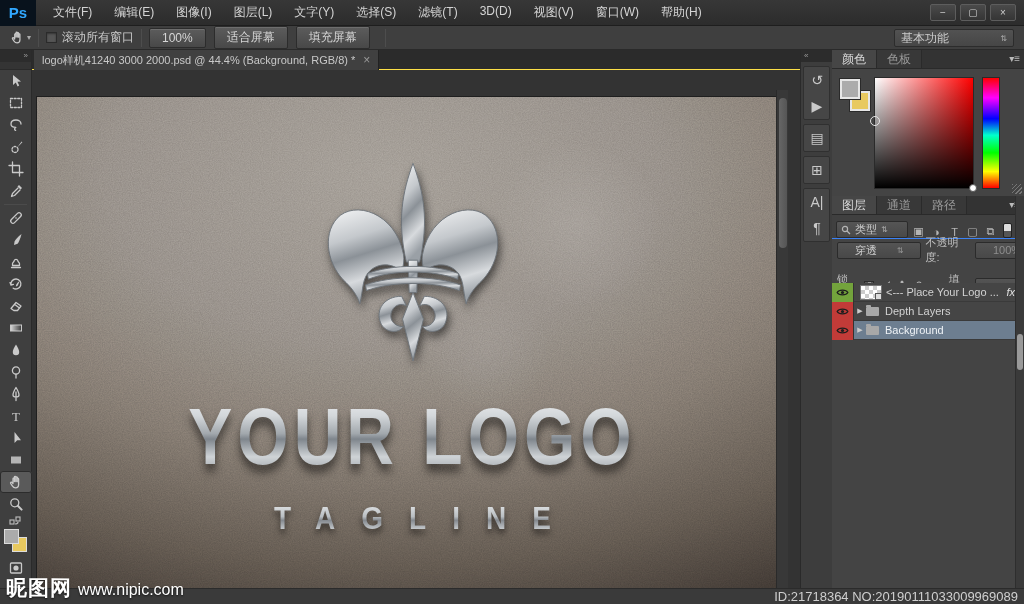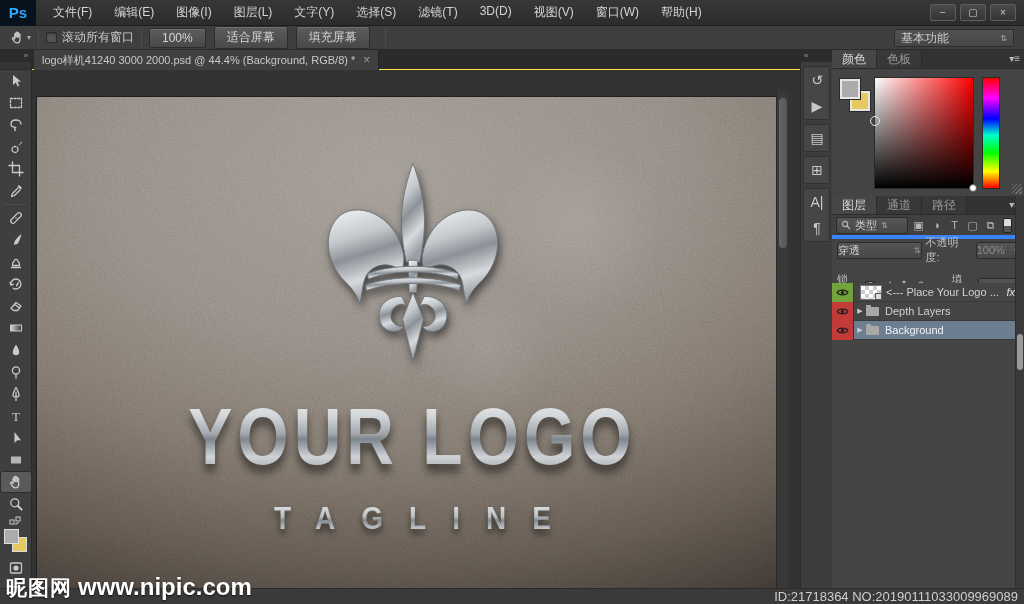--- a/index.html
+++ b/index.html
@@ -98,31 +98,31 @@
   .cp-bg { position:absolute; left:18px; top:22px; width:20px; height:20px; background:#e8c95f; border:2px solid #e6e6e6; outline:1px solid #2a2a2a; }
   .cp-field { position:absolute; left:42px; top:8px; width:100px; height:112px; border:1px solid #2a2a2a;
     background:linear-gradient(to top,#000,rgba(0,0,0,0)),linear-gradient(to right,#fff,#f00); }
   .cp-cursor { position:absolute; left:-5px; top:38px; width:10px; height:10px; border:1.5px solid #e5e5e5; border-radius:50%; }
   .cp-dot { position:absolute; right:-4px; bottom:-4px; width:8px; height:8px; background:#fff; border-radius:50%; border:1px solid #555; }
   .cp-hue { position:absolute; left:150px; top:8px; width:18px; height:112px; border:1px solid #2a2a2a;
     background:linear-gradient(to bottom,#f00,#f0f 18%,#00f 37%,#0fc 52%,#0f0 68%,#ff0 85%,#f00); }
   .cp-grip { position:absolute; right:2px; bottom:2px; width:10px; height:10px;
     background:repeating-linear-gradient(135deg,#777 0 1px,transparent 1px 3px); }
 
-  .filter-row { position:absolute; left:0; top:165px; width:192px; height:24px; background:#404040; border-bottom:4px solid #3b82f6; display:flex; align-items:center; padding:0 4px; gap:3px; }
+  .filter-row { position:absolute; left:0; top:165px; width:192px; height:24px; background:#404040; border-bottom:1px solid #3b82f6; display:flex; align-items:flex-end; padding:0 4px; gap:3px; }
   .kind-box { width:72px; height:17px; background:linear-gradient(#555,#494949); border:1px solid #2b2b2b; border-radius:2px;
     display:flex; align-items:center; gap:4px; padding:0 4px; color:#ccc; font-size:11px; }
   .kfilter { color:#b5b5b5; font-size:11px; width:15px; text-align:center; }
   .kf-toggle { margin-left:2px; width:9px; height:15px; background:linear-gradient(#ddd 50%,#555 50%); border:1px solid #222; border-radius:2px; }
 
   .blend-row, .lock-row { position:absolute; left:0; width:192px; height:22px; background:#444; display:flex; align-items:center; padding:0 5px; gap:4px; font-size:11px; color:#bdbdbd; }
   .blend-row { top:189px; }
   .lock-row { top:226px; border-bottom:1px solid #fca5a5; }
   .dd { background:linear-gradient(#545454,#484848); border:1px solid #2b2b2b; border-radius:2px;
-    height:17px; display:flex; align-items:center; justify-content:space-between; padding:0 0; color:#ccc; }
+    height:17px; display:flex; align-items:center; justify-content:space-between; padding:0 17px; color:#ccc; }
   .dd-blend { width:86px; }
   .dd-val { width:44px; color:#8e8e8e; }
   .dd .caret { color:#999; }
   .lock-ico { width:14px; text-align:center; }
   .checker { width:10px; height:10px; background:
       linear-gradient(45deg,#999 25%,transparent 25% 75%,#999 75%),
       linear-gradient(45deg,#999 25%,#555 25% 75%,#999 75%);
     background-size:6px 6px; background-position:0 0,3px 3px; border:1px solid #2a2a2a; }
 
   .layer-row { position:absolute; left:0; width:192px; height:19px; display:flex; align-items:center; background:#454545; border-bottom:1px solid #3a3a3a; font-size:11px; color:#d2d2d2; }
@@ -143,21 +143,21 @@
   .panel-scroll { position:absolute; right:0; top:146px; width:9px; height:392px; background:#3a3a3a; border-left:1px solid #2e2e2e; }
   .panel-thumb { position:absolute; left:1px; top:138px; width:6px; height:36px; background:#9a9a9a; border-radius:3px; }
 
   
   .bottom-bar { position:absolute; left:0; top:588px; width:1024px; height:16px; background:#3a3a3a; border-top:1px solid #2b2b2b;
     display:flex; align-items:center; justify-content:flex-end; padding-right:6px; z-index:40; }
   .id-text { color:#cfcfcf; font-size:13px; }
   .site-mark { position:absolute; left:6px; bottom:2px; z-index:50; display:flex; align-items:baseline; gap:6px;
     color:#fff; text-shadow:0 1px 2px rgba(0,0,0,.7); }
   .site-name { font-size:21px; font-weight:bold; letter-spacing:1px; border:0; }
-  .site-url { font-size:24px; font-weight:bold; }
+  .site-url { font-size:16px; font-weight:normal; }
 
   svg.icon { stroke:#c9c9c9; fill:none; stroke-width:1.3; stroke-linecap:round; stroke-linejoin:round; }
   svg.icon .f { fill:#c9c9c9; stroke:none; }
   svg.mini { stroke:#b5b5b5; fill:none; stroke-width:1.2; }
 </style>
 </head>
 <body>
 
 <div id="app">
 

